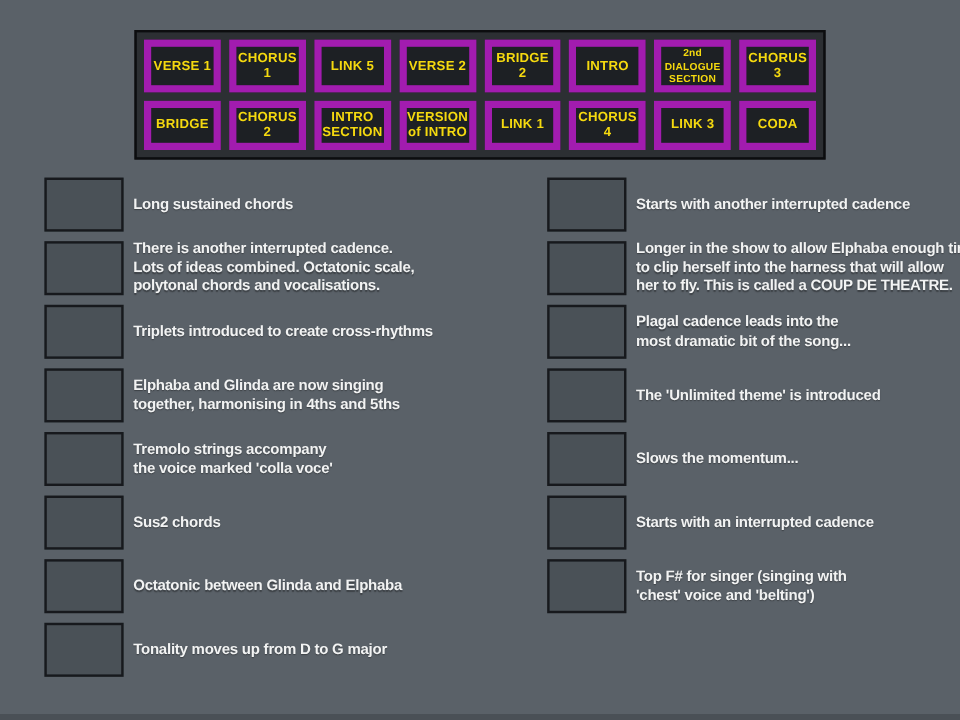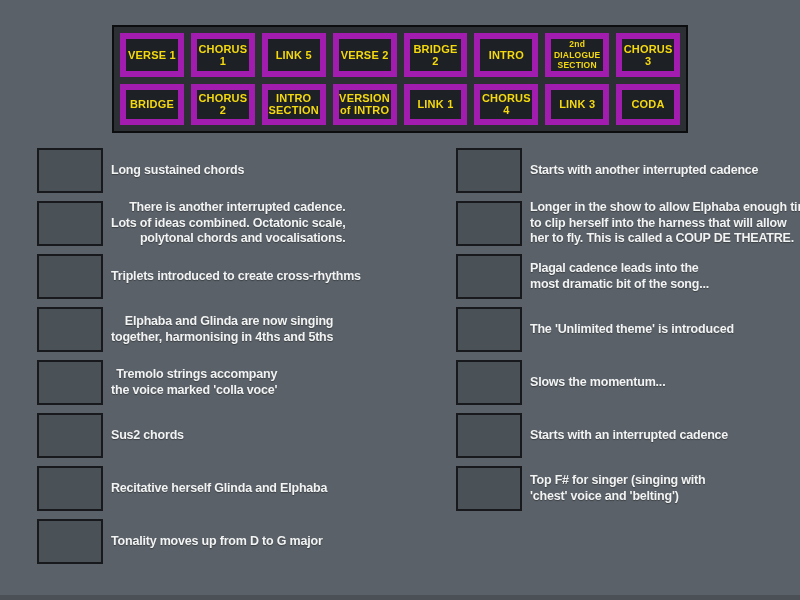--- a/index.html
+++ b/index.html
@@ -39,21 +39,21 @@
     text-transform: none;
   }
   .tile.small { font-size: 8.5px; line-height: 1.25; }
   
   .col {
     position: absolute;
     top: 148px;
     display: flex;
     flex-direction: column;
   }
-  .col.left  { left: 37px;  width: 360px; text-align: right; }
+  .col.left  { left: 37px;  width: 360px; }
   .col.right { left: 420px; width: 385px; margin-left: 36px; }
   .match-row {
     display: flex;
     align-items: center;
     height: 45px;
     margin-bottom: 8px;
   }
   .drop-box {
     width: 66px; height: 45px;
     flex: 0 0 66px;
@@ -131,21 +131,21 @@
     <div class="drop-box"></div>
     <div class="clue-text">Tremolo strings accompany
 the voice marked 'colla voce'</div>
   </div>
   <div class="match-row">
     <div class="drop-box"></div>
     <div class="clue-text">Sus2 chords</div>
   </div>
   <div class="match-row">
     <div class="drop-box"></div>
-    <div class="clue-text">Recitative herself Glinda and Elphaba</div>
+    <div class="clue-text">Octatonic between Glinda and Elphaba</div>
   </div>
   <div class="match-row">
     <div class="drop-box"></div>
     <div class="clue-text">Tonality moves up from D to G major</div>
   </div>
 </div>
 
 <div class="col right">
   <div class="match-row">
     <div class="drop-box"></div>

